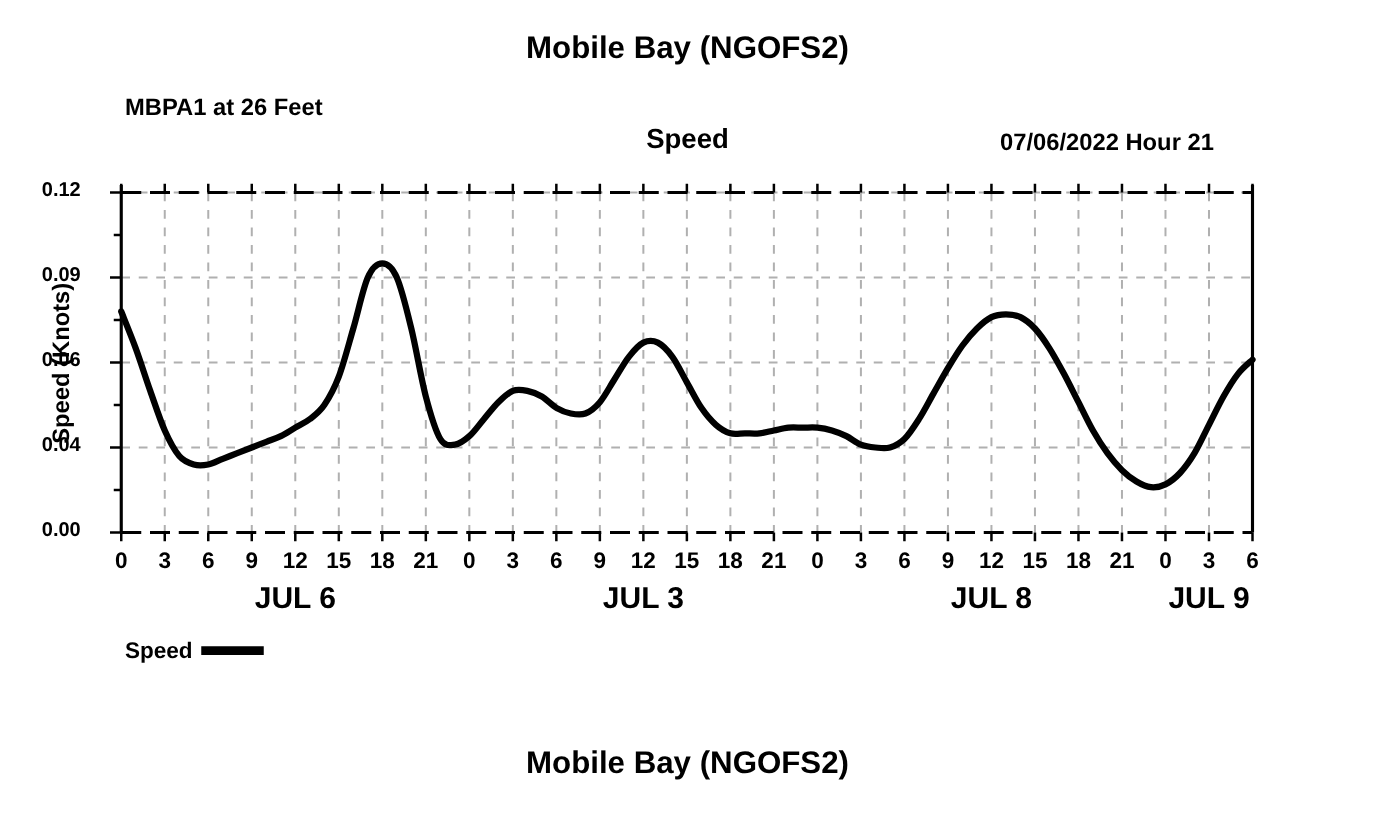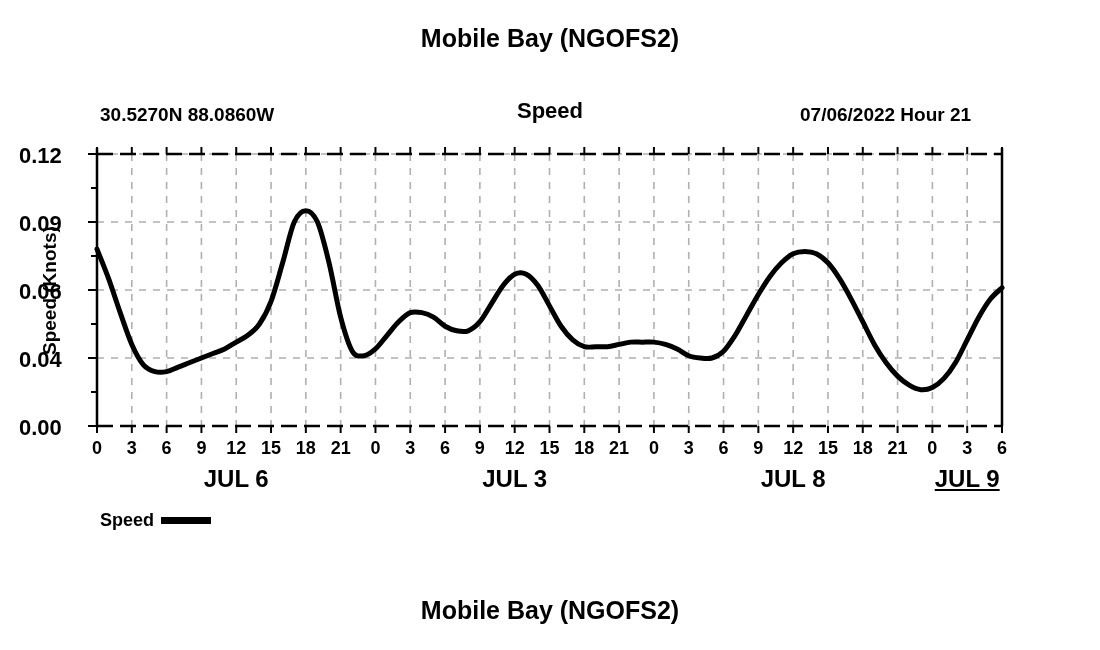--- a/index.html
+++ b/index.html
@@ -75,23 +75,23 @@
   #xlabel {
     top: 481px;
     left: 0;
     width: 1100px;
     text-align: center;
     font-size: 19px;
   }
   .ytick-label {
     position: absolute;
     right: 0;
-    font-size: 22px;
-    font-weight: bold;
-    text-align: left;
+    font-size: 16px;
+    font-weight: bold;
+    text-align: center;
     width: 60px;
     line-height: 1;
   }
   .xtick-label {
     position: absolute;
     font-size: 18px;
     font-weight: bold;
     text-align: center;
     line-height: 1;
     transform: translateX(-50%);
@@ -123,21 +123,21 @@
     display: block;
   }
 </style>
 </head>
 <body>
 
 <div id="figure">
 
   <div class="txt" id="title-top">Mobile Bay (NGOFS2)</div>
 
-  <div class="txt" id="station-coords">30.5270N  88.0860W</div>
+  <div class="txt" id="station-name">MBPA1 at 26 Feet</div>
   <div class="txt" id="subtitle-speed">Speed</div>
   <div class="txt" id="run-time">07/06/2022 Hour 21</div>
 
   <div class="txt" id="ylabel">Speed (Knots)</div>
 
   <div id="plot-host">
       <svg width="1100" height="650" viewBox="0 0 1100 650" style="position: absolute; left: 0px; top: 0px;">
         <line x1="131.80769230769232" y1="154" x2="131.80769230769232" y2="426" stroke="#b0b0b0" stroke-width="1.6" stroke-dasharray="7,7"></line>
         <line x1="166.6153846153846" y1="154" x2="166.6153846153846" y2="426" stroke="#b0b0b0" stroke-width="1.6" stroke-dasharray="7,7"></line>
         <line x1="201.42307692307693" y1="154" x2="201.42307692307693" y2="426" stroke="#b0b0b0" stroke-width="1.6" stroke-dasharray="7,7"></line>
@@ -271,16 +271,16 @@
     <div class="xtick-label" style="left: 793.154px; top: 439px;">12</div>
     <div class="xtick-label" style="left: 827.962px; top: 439px;">15</div>
     <div class="xtick-label" style="left: 862.769px; top: 439px;">18</div>
     <div class="xtick-label" style="left: 897.577px; top: 439px;">21</div>
     <div class="xtick-label" style="left: 932.385px; top: 439px;">0</div>
     <div class="xtick-label" style="left: 967.192px; top: 439px;">3</div>
     <div class="xtick-label" style="left: 1002px; top: 439px;">6</div>
     <div class="day-label" style="left: 236.231px; top: 467px;">JUL 6</div>
     <div class="day-label" style="left: 514.692px; top: 467px;">JUL 3</div>
     <div class="day-label" style="left: 793.154px; top: 467px;">JUL 8</div>
-    <div class="day-label" style="left: 967.192px; top: 467px; text-decoration: underline;">JUL 9</div>
+    <div class="day-label" style="left: 967.192px; top: 467px;">JUL 9</div>
   </div>
 
 <div class="txt" id="title-bottom">Mobile Bay (NGOFS2)</div>
 
 </body></html>

